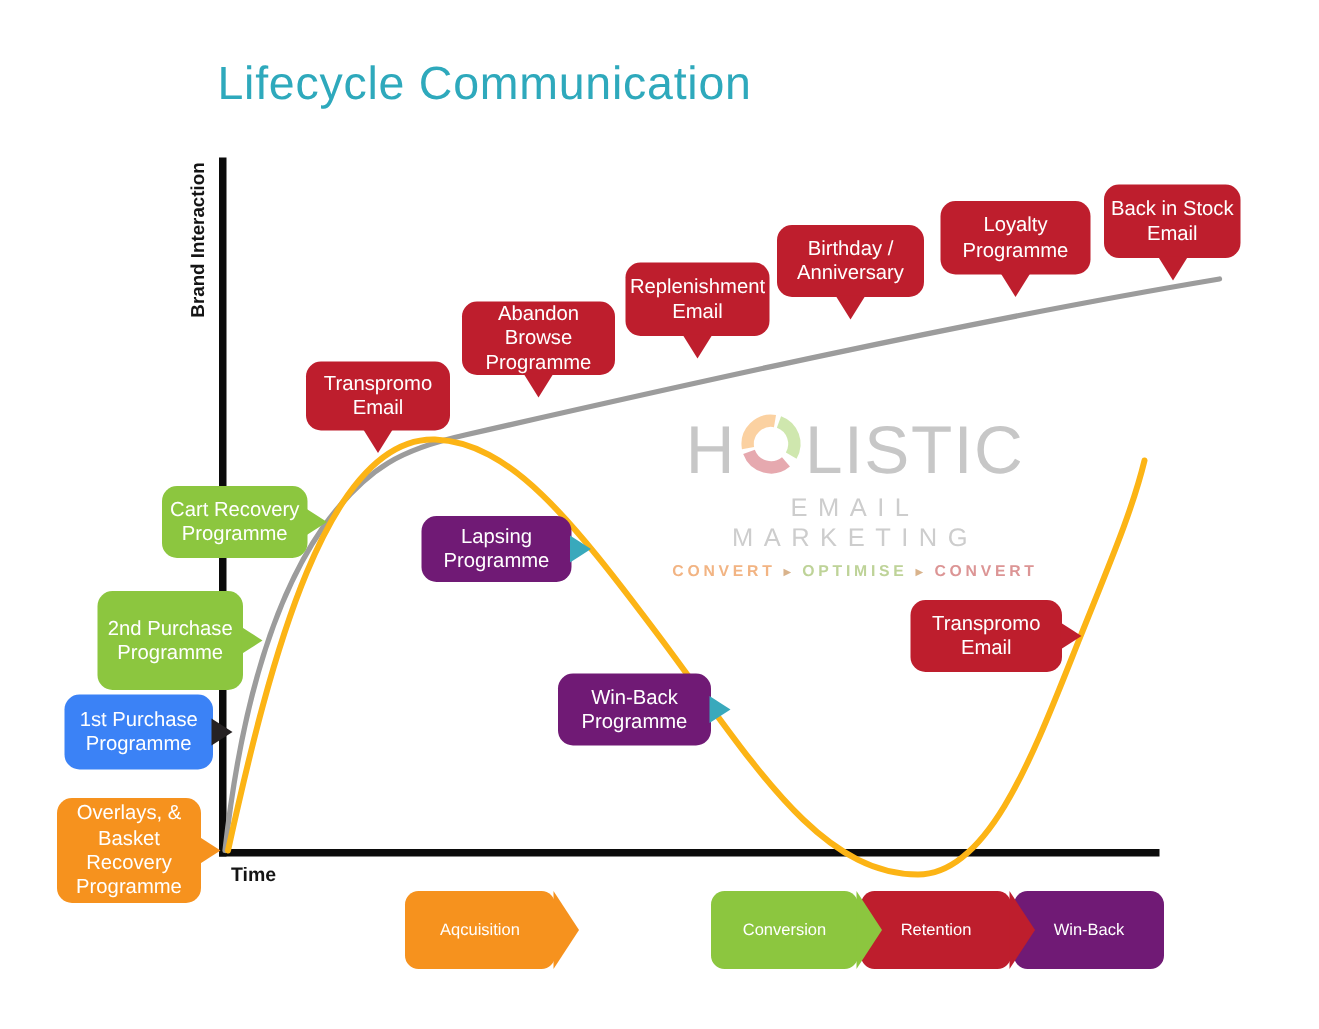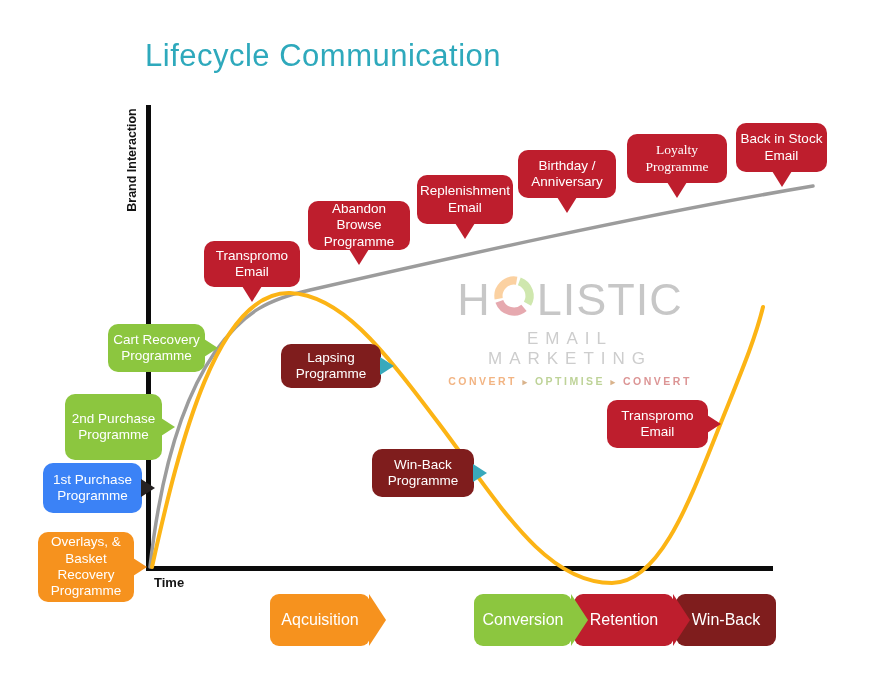--- a/index.html
+++ b/index.html
@@ -40,47 +40,47 @@
   
   .callout{
     position:absolute;z-index:5;border-radius:10px;display:flex;align-items:center;justify-content:center;
     color:#fff;text-align:center;font-size:13.5px;line-height:1.22;padding:2px 3px;box-sizing:border-box;
   }
   .callout .label{white-space:pre-line;}
   .orange{background:#F6921E;}
   .blackb{background:#3b82f6;}
   .green{background:#8CC63F;}
   .red{background:#BE1E2D;}
-  .teal{background:#7f1d1d;}
+  .teal{background:#701a75;}
   .tail{position:absolute;width:0;height:0;}
   .tail-right{right:-13px;top:50%;margin-top:-9px;border-top:9px solid transparent;border-bottom:9px solid transparent;border-left:14px solid #000;}
   .tail-bottom{bottom:-15px;left:50%;margin-left:-10px;border-left:10px solid transparent;border-right:10px solid transparent;border-top:16px solid #000;}
   .orange>.tail-right{border-left-color:#F6921E;}
   .blackb>.tail-right{border-left-color:#262223;}
   .green>.tail-right{border-left-color:#8CC63F;}
   .red>.tail-right{border-left-color:#BE1E2D;}     .red>.tail-bottom{border-top-color:#BE1E2D;}
   .teal>.tail-right{border-left-color:#39A9BC;}
   
   .c0{left:38px;top:532px;width:96px;height:70px;}
   .c1{left:43px;top:463px;width:99px;height:50px;}
   .c2{left:65px;top:394px;width:97px;height:66px;}
   .c3{left:108px;top:324px;width:97px;height:48px;}
   .c4{left:204px;top:241px;width:96px;height:46px;}
   .c5{left:308px;top:201px;width:102px;height:49px;}
   .c6{left:417px;top:175px;width:96px;height:49px;}
   .c7{left:518px;top:150px;width:98px;height:48px;justify-content:center;}
-  .c8{left:627px;top:134px;width:100px;height:49px;font-family:Liberation Serif, serif;}
+  .c8{left:627px;top:134px;width:100px;height:49px;}
   .c9{left:736px;top:123px;width:91px;height:49px;}
   .c10{left:281px;top:344px;width:100px;height:44px;}
   .c11{left:372px;top:449px;width:102px;height:48px;}
   .c12{left:607px;top:400px;width:101px;height:48px;}
   
   .legend-item{
     position:absolute;top:594px;height:52px;border-radius:9px;display:flex;align-items:center;justify-content:center;
-    color:#fff;font-size:16px;
+    color:#fff;font-size:11px;
   }
   .legend-arrow{position:absolute;right:-16px;top:50%;margin-top:-26px;width:0;height:0;
     border-top:26px solid transparent;border-bottom:26px solid transparent;border-left:17px solid #000;}
   .l0{left:270px;width:100px;z-index:14;}
   .l1{left:372px;width:100px;z-index:13;}
   .l2{left:474px;width:98px;z-index:12;}
   .l3{left:574px;width:100px;z-index:11;}
   .l4{left:676px;width:100px;z-index:10;}
   .l0 .legend-arrow{border-left-color:#F6921E;}
   .l1 .legend-arrow{border-left-color:#262223;}

